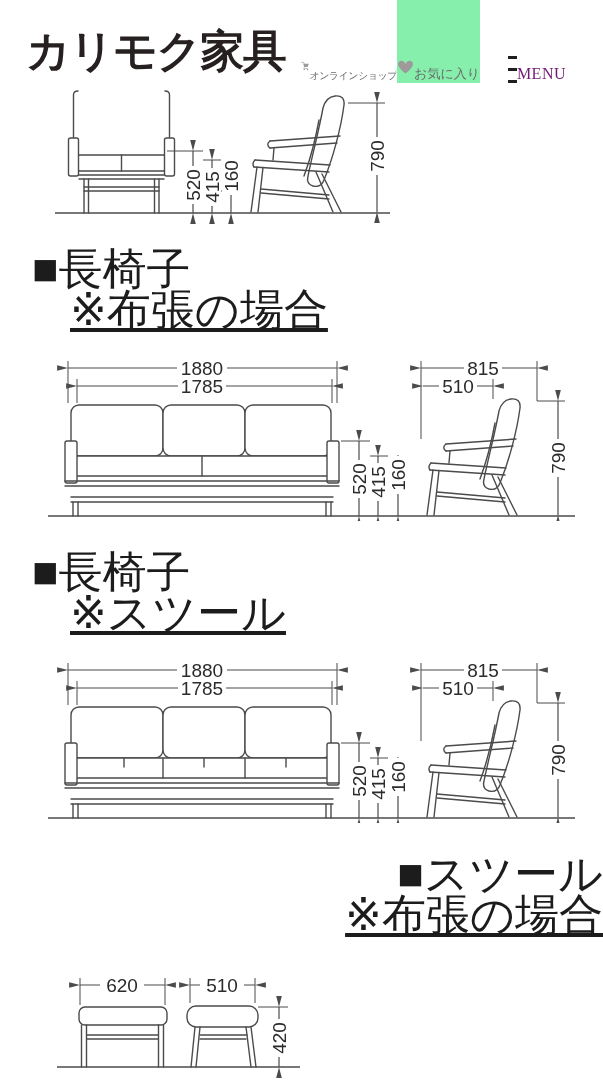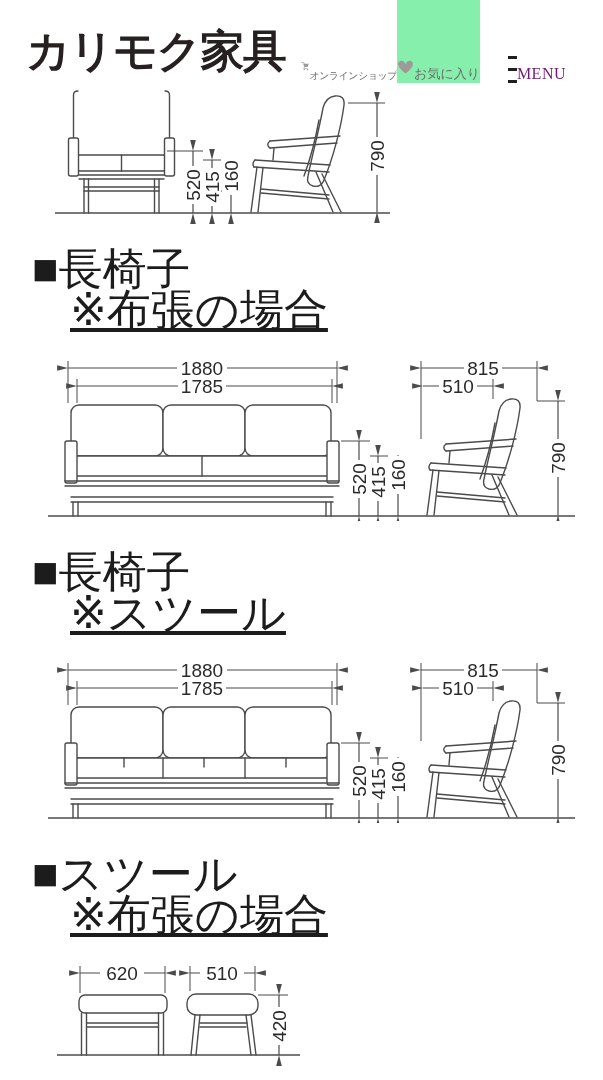--- a/index.html
+++ b/index.html
@@ -20,21 +20,21 @@
   .nav-menu{width:58px;margin-left:28px;margin-right:37px;padding-top:13px;}
   .bars{width:45px;display:flex;flex-direction:column;gap:9px;}
   .bars div{height:3px;background:#1f1f1f;}
   .nav-menu .lbl{font-family:"Liberation Serif","DejaVu Serif",serif;font-size:16px;
                  color:#701a75;letter-spacing:0.5px;}
 
   
   .sec{margin:19px 0 21px 32px;font-size:44px;line-height:41px;font-weight:500;color:#1c1c1c;}
   .sec .sub{padding-left:38px;text-decoration:underline;}
   .sec.s2{margin-top:30px;margin-bottom:20px;}
-  .sec.s3{margin-top:30px;margin-bottom:18px;}
+  .sec.s3{margin-top:30px;margin-bottom:30px;text-align:right;}
 
   
   svg{display:block;}
   .ext{stroke:#4b4b4b;stroke-width:1;fill:none;}
   .dim{stroke:#4b4b4b;stroke-width:1.2;fill:none;}
   .dr{stroke:#4b4b4b;stroke-width:1.4;fill:none;stroke-linecap:round;}
   .drw{stroke:#4b4b4b;stroke-width:1.4;fill:#fff;}
   .gnd{stroke:#4b4b4b;stroke-width:1.4;fill:none;}
   .num{font-family:"Liberation Sans","DejaVu Sans",sans-serif;font-size:19px;
        fill:#2b2b2b;text-anchor:middle;}

